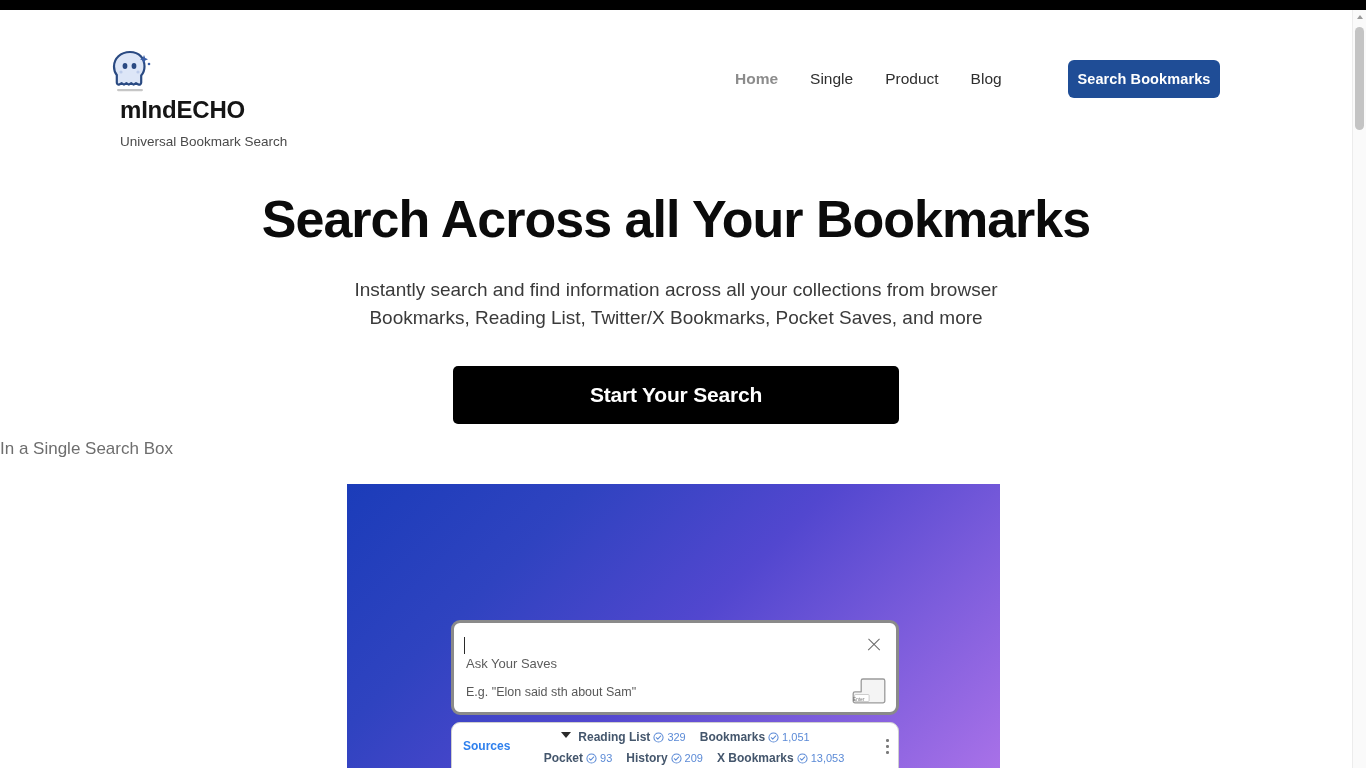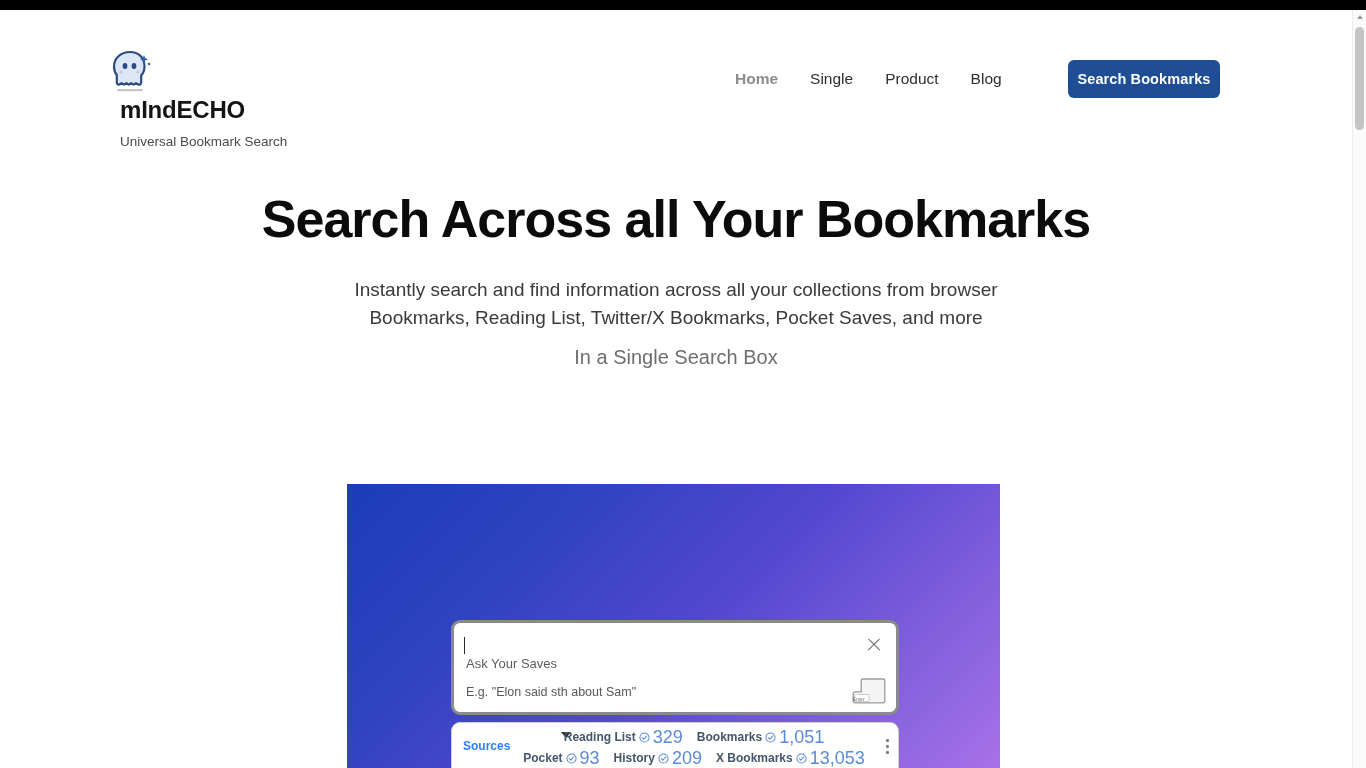--- a/index.html
+++ b/index.html
@@ -159,23 +159,23 @@
     color: #ffffff;
     border: none;
     border-radius: 5px;
     font-family: "Liberation Sans", sans-serif;
     font-size: 21px;
     font-weight: bold;
     letter-spacing: -0.2px;
     cursor: pointer;
   }
   .hero-cta-note {
-    text-align: center;
+    text-align: left;
     margin-top: 14px;
-    font-size: 20px;
+    font-size: 17px;
     color: #6e6e6e;
     line-height: 22px;
   }
 
   
   .mockup {
     position: absolute;
     left: 347px;
     top: 474px;
     width: 653px;
@@ -307,21 +307,21 @@
     cursor: pointer;
     white-space: nowrap;
   }
   .chip-name {
     font-size: 12px;
     font-weight: bold;
     color: #44566c;
     line-height: 15px;
   }
   .chip-count {
-    font-size: 18px;
+    font-size: 11px;
     color: #5b8ad6;
     line-height: 15px;
   }
   .chip-check { width: 11px; height: 11px; flex: 0 0 auto; }
   .kebab {
     position: absolute;
     right: 9px;
     top: 16px;
     width: 3px;
     height: 15px;
@@ -374,20 +374,23 @@
   </div>
 
   <div class="hero">
     <h1 class="hero-title">Search Across all Your Bookmarks</h1>
 
     <p class="hero-sub">
       <span>Instantly search and find information across all your collections from browser</span><br>
       <span>Bookmarks, Reading List, Twitter/X Bookmarks, Pocket Saves, and more</span>
     </p>
 
+    <div class="hero-cta-wrap">
+      <button class="hero-cta">Start Your Search</button>
+    </div>
     <div class="hero-cta-note">In a Single Search Box</div>
   </div>
 
   <div class="mockup">
 
     <div class="search-card">
       <span class="caret"></span>
       <span class="search-placeholder">Ask Your Saves</span>
       <span class="close-x"></span>
       <span class="search-example">E.g. "Elon said sth about Sam"</span>

